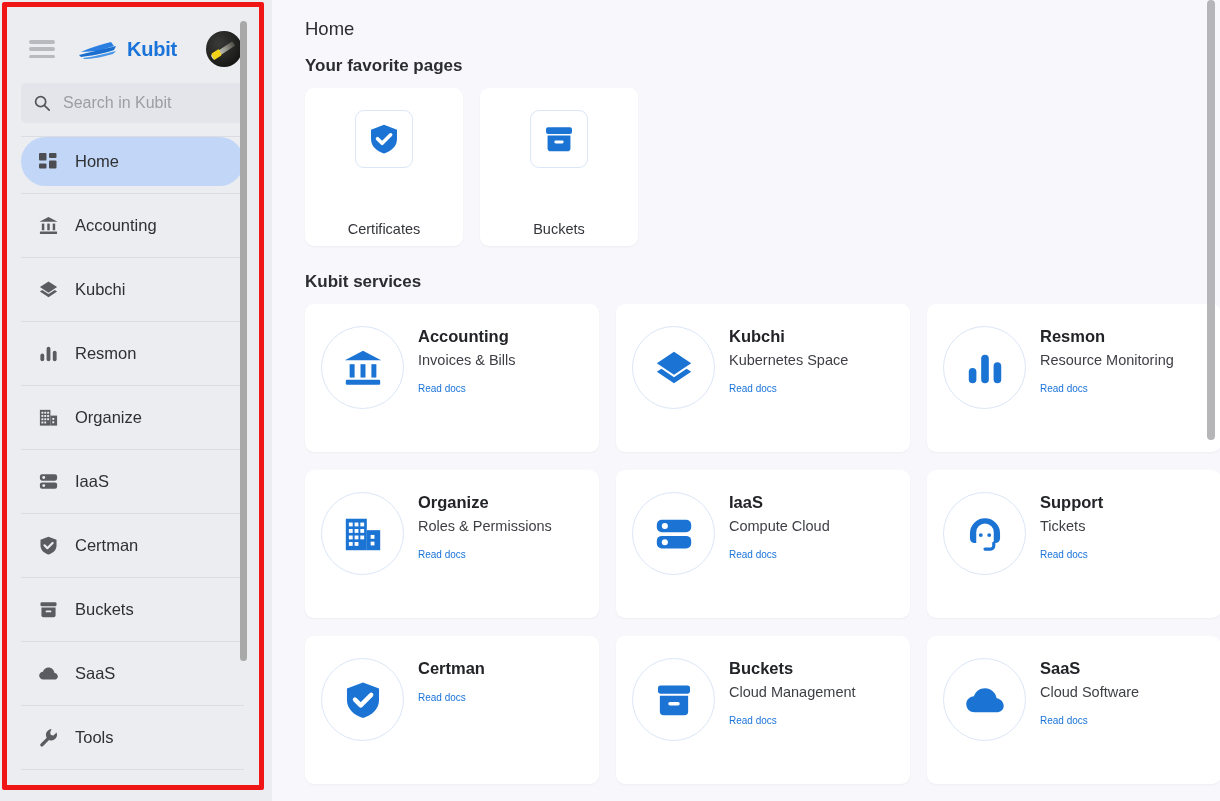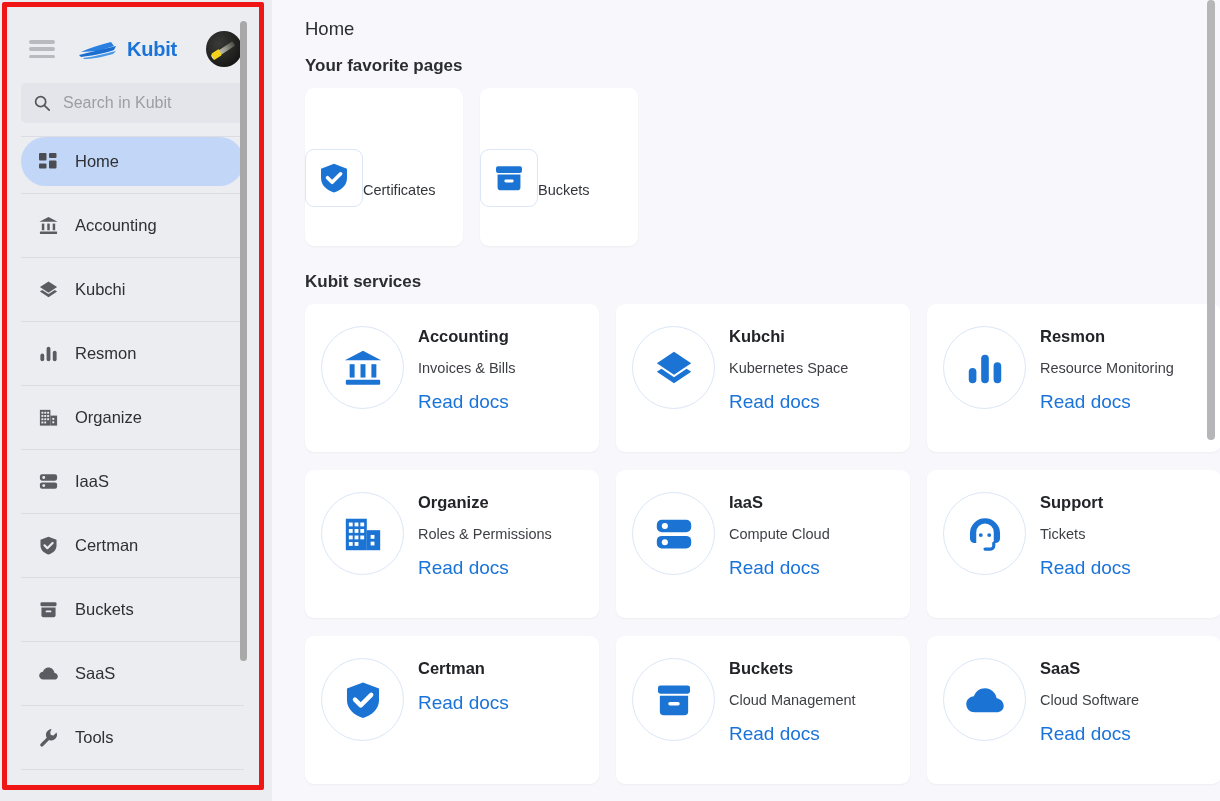--- a/index.html
+++ b/index.html
@@ -170,25 +170,26 @@
   .fav-grid {
     display: grid;
     grid-template-columns: repeat(3, 158px);
     gap: 17px;
     margin-left: 5px;
   }
   .fav-card {
     background: #fff;
     border-radius: 9px;
     height: 158px;
-    display: flex; flex-direction: row;
+    display: flex; flex-direction: column;
     align-items: center;
     padding-top: 22px;
     cursor: pointer;
     box-shadow: 0 1px 2px rgba(30,35,60,0.05);
+    gap: 30px;
   }
   .fav-iconbox {
     width: 58px; height: 58px;
     border: 1px solid #dbe6f6;
     border-radius: 9px;
     display: flex; align-items: center; justify-content: center;
   }
   .fav-label { margin-top: 23px; font-size: 14.5px; color: #33353a; }
 
   .svc-grid {
@@ -210,24 +211,24 @@
   }
   .svc-circle {
     width: 83px; height: 83px; flex: 0 0 83px;
     border: 1px solid #dbe6f6;
     border-radius: 50%;
     display: flex; align-items: center; justify-content: center;
     margin-top: 4px;
   }
   .svc-text { padding-top: 4px; }
   .svc-title { font-size: 16.5px; font-weight: bold; color: #232428; line-height: 1.25; }
-  .svc-sub { font-size: 14.5px; color: #3d3f44; margin-top: 12px; line-height: 1.35; max-width: 150px; }
+  .svc-sub { font-size: 14.5px; color: #3d3f44; margin-top: 4px; line-height: 1.35; max-width: 150px; }
   .svc-link {
     display: inline-block;
-    font-size: 19px; color: #1a73d9; margin-top: 13px;
+    font-size: 10px; color: #1a73d9; margin-top: 13px;
     text-decoration: none; cursor: pointer;
   }
   .svc-card.tall .svc-link { margin-top: 13px; }
   .row-cut { margin-top: 18px; margin-left: 5px; display: grid; grid-template-columns: repeat(3, 294px); gap: 17px; }
   .row-cut .svc-card { height: 40px; overflow: hidden; }
 </style>
 </head>
 <body>
 
 <div class="app">

